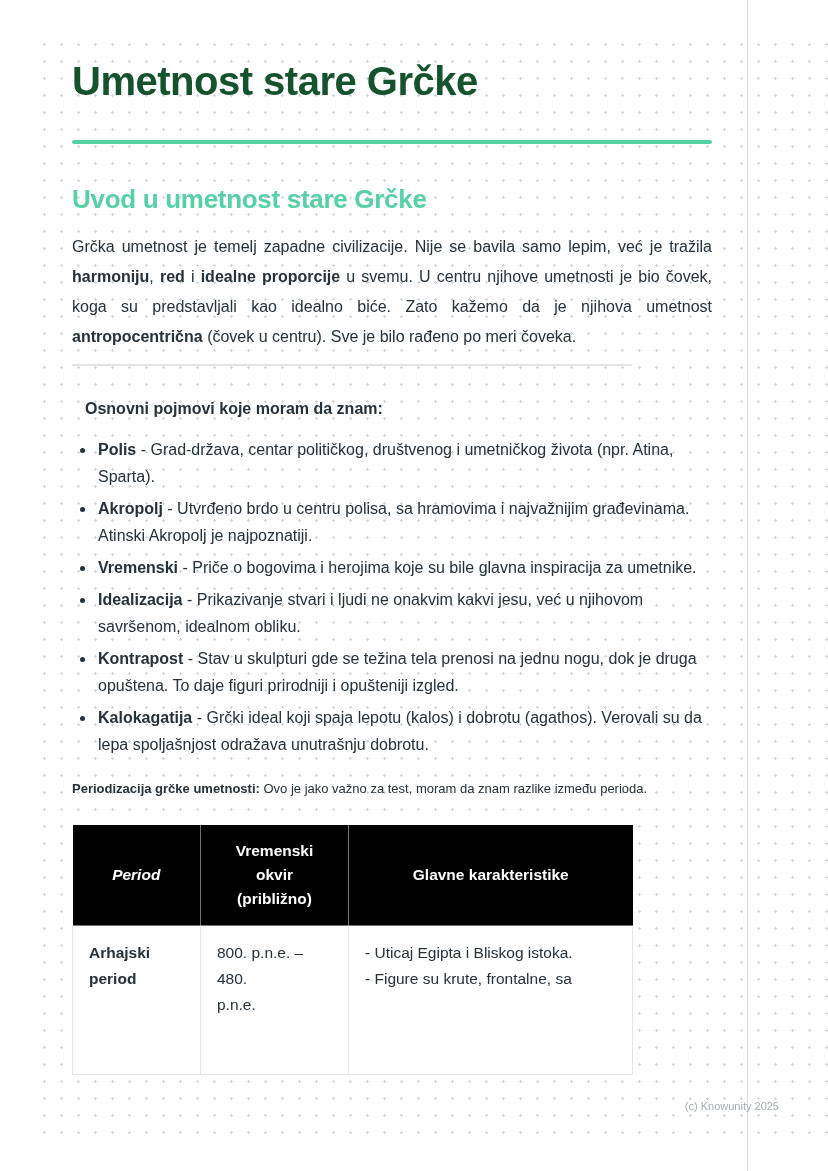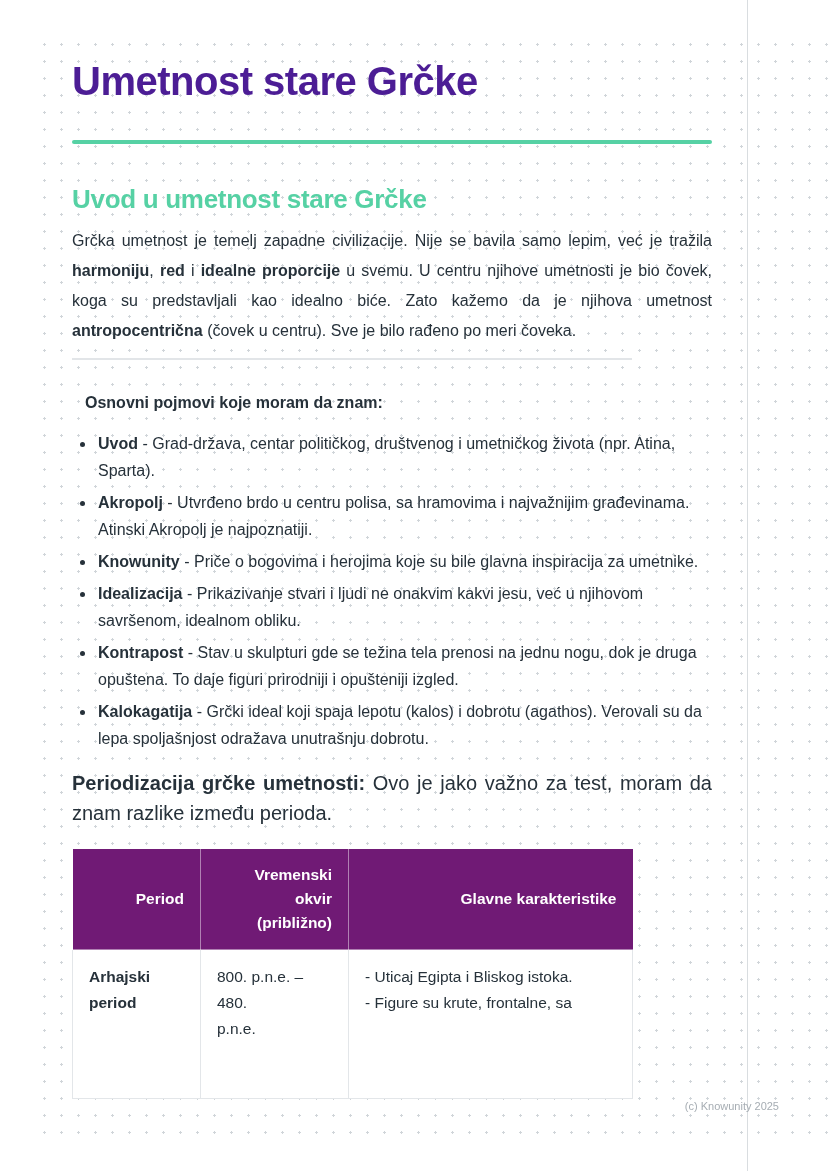--- a/index.html
+++ b/index.html
@@ -30,38 +30,38 @@
     position: relative;
     z-index: 1;
     padding: 58px 116px 0 72px;
   }
   h1.page-title {
     margin: 0 0 36px 0;
     font-size: 40px;
     line-height: 46px;
     font-weight: bold;
     letter-spacing: -0.5px;
-    color: #4c1d95;
+    color: #14532d;
   }
   .title-rule {
     height: 4px;
     width: 100%;
     background: #56d1a4;
     border-radius: 2px;
   }
   h2.section-heading {
     margin: 40px 0 0 0;
     font-size: 26px;
     line-height: 30px;
     font-weight: bold;
     letter-spacing: -0.3px;
     color: #56d1a4;
   }
   p.para {
-    margin: 12px 0 0 0;
+    margin: 18px 0 0 0;
     font-size: 16px;
     line-height: 30px;
     text-align: justify;
     color: #26313a;
   }
   .divider {
     margin-top: 12px;
     width: 560px;
     height: 2px;
     background: #e2e5e8;
@@ -78,42 +78,42 @@
   }
   ul.terms li {
     font-size: 16px;
     line-height: 27px;
     margin-bottom: 5px;
     padding-left: 2px;
   }
   ul.terms li strong { font-weight: bold; }
   p.periodization {
     margin: 16px 0 0 0;
-    font-size: 20px;
+    font-size: 13px;
     line-height: 30px;
     text-align: justify;
   }
   table.periods {
     margin-top: 20px;
     width: 560px;
     border-collapse: collapse;
     table-layout: fixed;
   }
   table.periods th {
-    background: #701a75;
+    background: #000000;
     color: #ffffff;
     font-size: 15.5px;
     font-weight: bold;
-    text-align: right;
+    text-align: center;
     vertical-align: middle;
     padding: 14px 16px;
     line-height: 24px;
     border: 1px solid rgba(255,255,255,0.45);
   }
-  table.periods th:first-child { border-left: none; }
+  table.periods th:first-child { border-left: none; font-style: italic; }
   table.periods th:last-child { border-right: none; }
   table.periods td {
     background: #ffffff;
     border: 1px solid #e3e6e9;
     vertical-align: top;
     padding: 14px 16px 56px 16px;
     font-size: 15.5px;
     line-height: 26px;
     color: #26313a;
   }
@@ -146,23 +146,23 @@
     <h2 class="section-heading">Uvod u umetnost stare Grčke</h2>
 
     <p class="para"><span>Grčka umetnost je temelj zapadne civilizacije. Nije se bavila samo lepim, već je tražila </span><strong>harmoniju</strong><span>, </span><strong>red</strong><span> i </span><strong>idealne proporcije</strong><span> u svemu. U centru njihove umetnosti je bio čovek, koga su predstavljali kao idealno biće. Zato kažemo da je njihova umetnost </span><strong>antropocentrična</strong><span> (čovek u centru). Sve je bilo rađeno po meri čoveka.</span></p>
 
     <div class="divider"></div>
 
 
     <p class="lead">Osnovni pojmovi koje moram da znam:</p>
 
     <ul class="terms">
-      <li><strong>Uvod</strong><span> - Grad-država, centar političkog, društvenog i umetničkog života (npr. Atina, Sparta).</span></li>
+      <li><strong>Polis</strong><span> - Grad-država, centar političkog, društvenog i umetničkog života (npr. Atina, Sparta).</span></li>
       <li><strong>Akropolj</strong><span> - Utvrđeno brdo u centru polisa, sa hramovima i najvažnijim građevinama. Atinski Akropolj je najpoznatiji.</span></li>
-      <li><strong>Knowunity</strong><span> - Priče o bogovima i herojima koje su bile glavna inspiracija za umetnike.</span></li>
+      <li><strong>Vremenski</strong><span> - Priče o bogovima i herojima koje su bile glavna inspiracija za umetnike.</span></li>
       <li><strong>Idealizacija</strong><span> - Prikazivanje stvari i ljudi ne onakvim kakvi jesu, već u njihovom savršenom, idealnom obliku.</span></li>
       <li><strong>Kontrapost</strong><span> - Stav u skulpturi gde se težina tela prenosi na jednu nogu, dok je druga opuštena. To daje figuri prirodniji i opušteniji izgled.</span></li>
       <li><strong>Kalokagatija</strong><span> - Grčki ideal koji spaja lepotu (kalos) i dobrotu (agathos). Verovali su da lepa spoljašnjost odražava unutrašnju dobrotu.</span></li>
     </ul>
 
     <p class="periodization"><strong>Periodizacija grčke umetnosti:</strong><span> Ovo je jako važno za test, moram da znam razlike između perioda.</span></p>
 
     <table class="periods">
       <colgroup>
         <col class="col-period">

